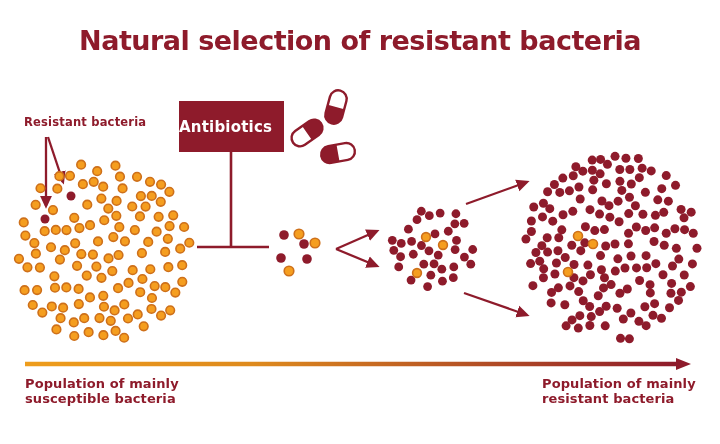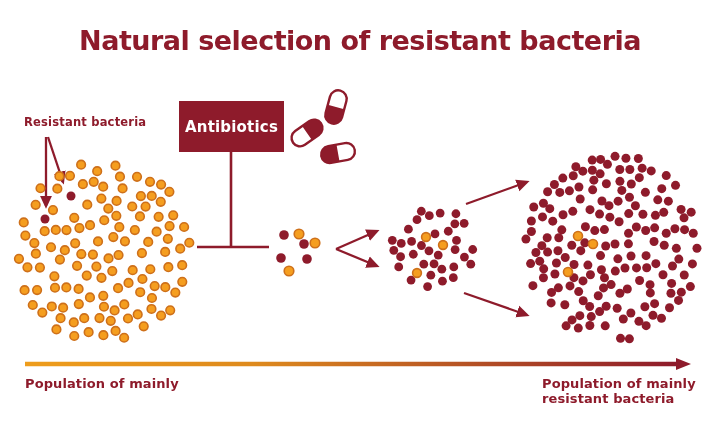--- a/index.html
+++ b/index.html
@@ -12,21 +12,21 @@
     font-size:27px;font-weight:bold;letter-spacing:-0.5px;color:var(--maroon);
     margin:0;
   }
   .pointer-label{
     position:absolute;left:24px;top:115px;font-size:11.5px;font-weight:bold;
     color:var(--maroon);letter-spacing:0.2px;
   }
   .antibiotics-box{
     position:absolute;left:179px;top:101px;width:105px;height:51px;
     background:var(--maroon);color:#fff;display:flex;align-items:center;
-    justify-content:center;font-size:15px;font-weight:bold;letter-spacing:0.2px;
+    justify-content:flex-start;font-size:15px;font-weight:bold;letter-spacing:0.2px;
   }
   .caption{
     position:absolute;font-size:13px;font-weight:bold;color:var(--maroon);
     line-height:14.5px;letter-spacing:0.1px;
   }
   .caption.left{left:25px;top:377px;}
   .caption.right{left:542px;top:377px;}
   svg.layer{position:absolute;left:0;top:0;}
 </style>
 </head>
@@ -411,20 +411,21 @@
         <circle cx="568" cy="272" r="4.5" fill="#F59E1F" stroke="#CE701A" stroke-width="1.6"></circle>
       </g>
       <g>
         <rect x="25" y="361.75" width="651" height="4.5" fill="url(#gradBar)"></rect>
         <polygon points="676,358 691,364 676,370" fill="#8E1B2B"></polygon>
       </g>
     </svg>
 
   <div class="caption left">
     <div>Population of mainly</div>
+    <div>susceptible bacteria</div>
   </div>
 
   <div class="caption right">
     <div>Population of mainly</div>
     <div>resistant bacteria</div>
   </div>
 
 </div>
 
 </body></html>

